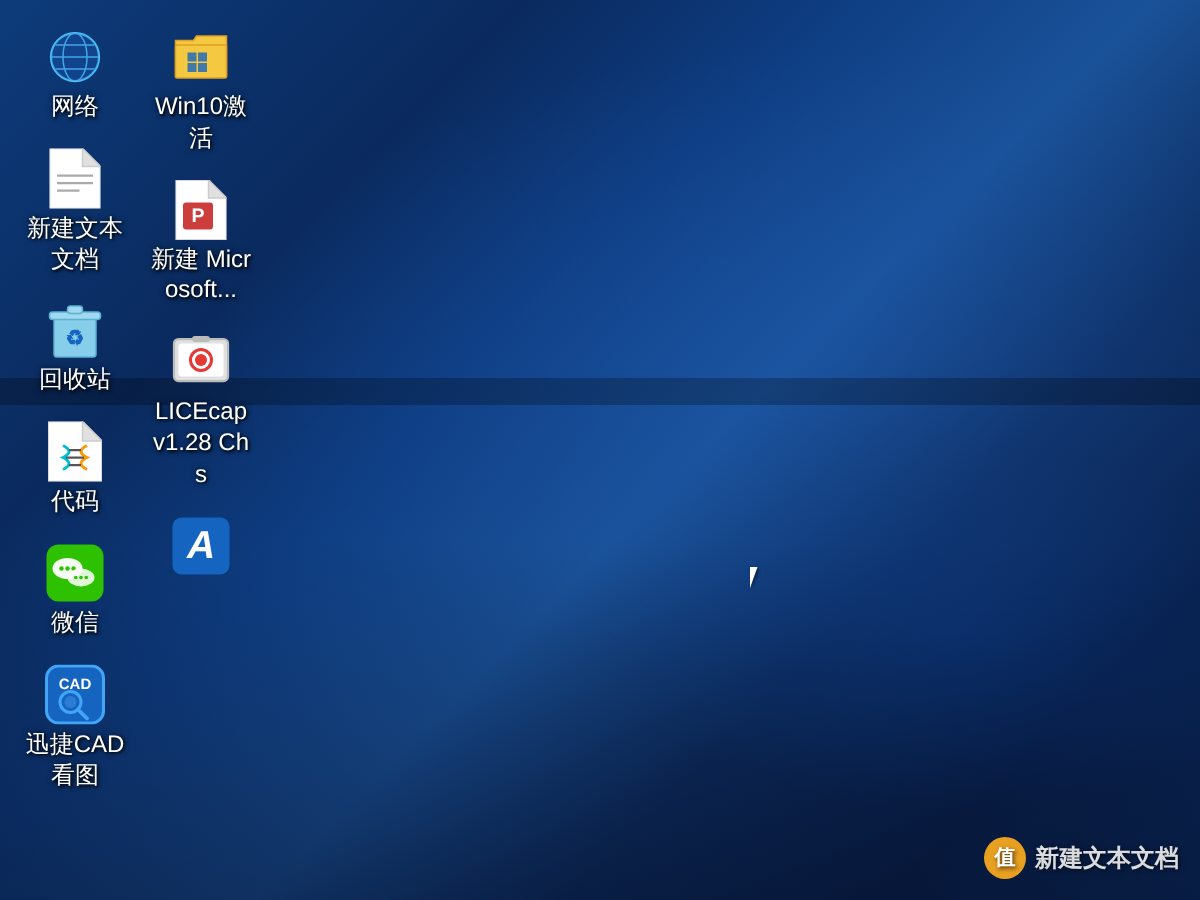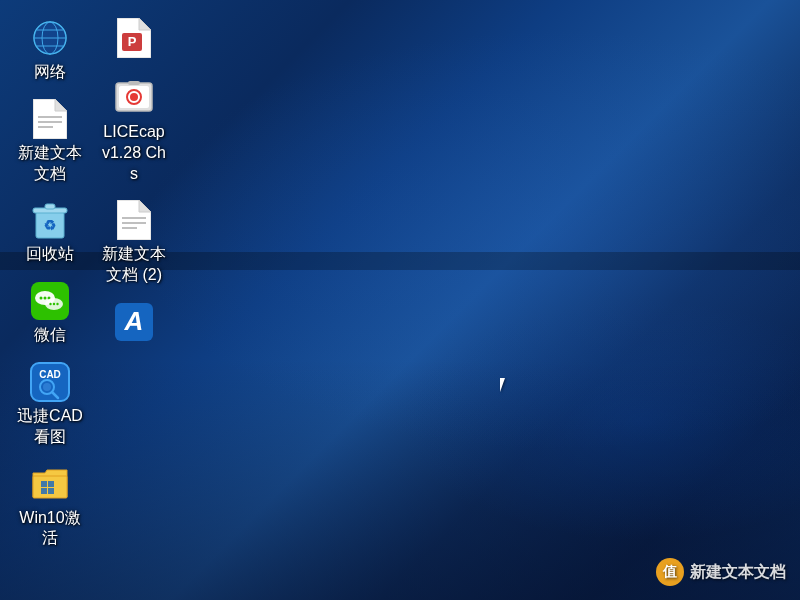--- a/index.html
+++ b/index.html
@@ -191,20 +191,35 @@
         <rect x="1" y="8" width="34" height="5" rx="2" fill="#a0d8ef" stroke="#5bb0d0" stroke-width="1"></rect>
 
         <rect x="13" y="4" width="10" height="5" rx="2" fill="#a0d8ef" stroke="#5bb0d0" stroke-width="1"></rect>
 
         <text x="18" y="30" text-anchor="middle" font-size="14" fill="#1565c0" font-weight="bold">♻</text>
       </svg>
     </div>
     <div class="icon-label">回收站</div>
   </div>
 
+  <div class="icon-item">
+    <div class="icon-img">
+      <svg width="36" height="40" viewBox="0 0 36 40">
+        <polygon points="0,0 23,0 36,13 36,40 0,40" fill="white" stroke="#ccc" stroke-width="1"></polygon>
+        <polygon points="23,0 23,13 36,13" fill="#e0e0e0" stroke="#ccc" stroke-width="1"></polygon>
+
+        <path d="M10,16 Q18,20 10,24 Q18,28 10,32" fill="none" stroke="#00bcd4" stroke-width="2"></path>
+        <path d="M26,16 Q18,20 26,24 Q18,28 26,32" fill="none" stroke="#ff9800" stroke-width="2"></path>
+        <line x1="14" y1="19" x2="22" y2="19" stroke="#555" stroke-width="1.5"></line>
+        <line x1="12" y1="24" x2="24" y2="24" stroke="#555" stroke-width="1.5"></line>
+        <line x1="14" y1="29" x2="22" y2="29" stroke="#555" stroke-width="1.5"></line>
+      </svg>
+    </div>
+    <div class="icon-label">代码</div>
+  </div>
 
   <div class="icon-item">
     <div class="icon-img">
       <svg width="40" height="40" viewBox="0 0 40 40">
         <rect x="1" y="1" width="38" height="38" rx="8" fill="#2dc100"></rect>
 
         <ellipse cx="15" cy="17" rx="10" ry="7" fill="white" opacity="0.95"></ellipse>
         <circle cx="11" cy="17" r="1.5" fill="#2dc100"></circle>
         <circle cx="15" cy="17" r="1.5" fill="#2dc100"></circle>
         <circle cx="19" cy="17" r="1.5" fill="#2dc100"></circle>
@@ -250,50 +265,39 @@
   <div class="icon-item">
     <div class="icon-img">
       <svg width="34" height="40" viewBox="0 0 34 40">
         <polygon points="0,0 22,0 34,12 34,40 0,40" fill="white" stroke="#ccc" stroke-width="1"></polygon>
         <polygon points="22,0 22,12 34,12" fill="#e0e0e0" stroke="#ccc" stroke-width="1"></polygon>
 
         <rect x="5" y="15" width="20" height="18" rx="2" fill="#c62828" opacity="0.9"></rect>
         <text x="15" y="28" text-anchor="middle" font-size="13" font-weight="bold" fill="white" font-family="Arial">P</text>
       </svg>
     </div>
+    <div class="icon-label">新建 Microsoft...</div>
   </div>
 
   <div class="icon-item">
     <div class="icon-img">
       <svg width="40" height="38" viewBox="0 0 40 38">
 
         <rect x="2" y="4" width="36" height="28" rx="3" fill="#e0e0e0" stroke="#bbb" stroke-width="1.5"></rect>
         <rect x="5" y="7" width="30" height="22" rx="2" fill="white"></rect>
 
         <circle cx="20" cy="18" r="7" fill="none" stroke="#e53935" stroke-width="2"></circle>
         <circle cx="20" cy="18" r="4" fill="#e53935"></circle>
 
         <rect x="14" y="2" width="12" height="4" rx="2" fill="#bbb"></rect>
       </svg>
     </div>
     <div class="icon-label">LICEcap v1.28 Chs</div>
   </div>
 
-  <div class="icon-item">
-    <div class="icon-img">
-      <svg width="34" height="40" viewBox="0 0 34 40">
-        <polygon points="0,0 22,0 34,12 34,40 0,40" fill="white" stroke="#ccc" stroke-width="1"></polygon>
-        <polygon points="22,0 22,12 34,12" fill="#e0e0e0" stroke="#ccc" stroke-width="1"></polygon>
-        <line x1="5" y1="18" x2="29" y2="18" stroke="#aaa" stroke-width="1.5"></line>
-        <line x1="5" y1="23" x2="29" y2="23" stroke="#aaa" stroke-width="1.5"></line>
-        <line x1="5" y1="28" x2="20" y2="28" stroke="#aaa" stroke-width="1.5"></line>
-      </svg>
-    </div>
-    <div class="icon-label">新建文本文档 (2)</div>
-  </div>
 
   <div class="icon-item">
     <div class="icon-img">
       <svg width="40" height="40" viewBox="0 0 40 40">
         <rect x="1" y="1" width="38" height="38" rx="6" fill="#1565c0"></rect>
         <text x="20" y="28" text-anchor="middle" font-size="26" font-weight="bold" font-style="italic" fill="white" font-family="Arial, sans-serif">A</text>
       </svg>
     </div>
   </div>
 

